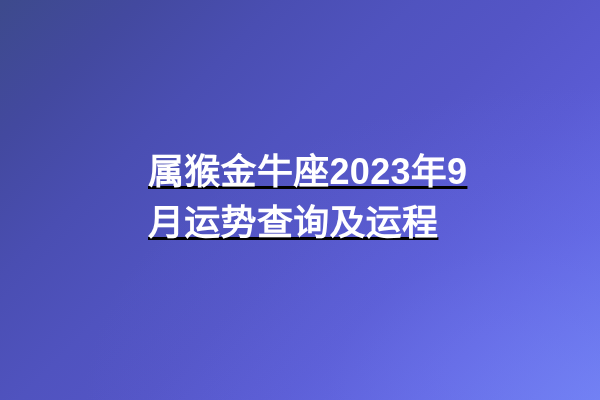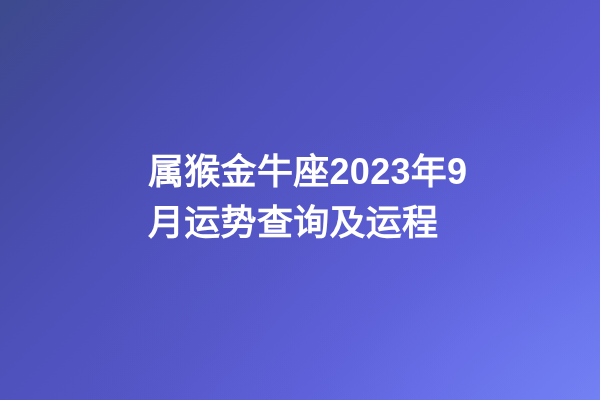--- a/index.html
+++ b/index.html
@@ -19,20 +19,21 @@
   .banner {
     position: relative;
     width: 600px;
     height: 400px;
     box-sizing: border-box;
     display: flex;
     align-items: center;
     justify-content: flex-start;
     overflow: hidden;
     background-color: #5153c2;
+    text-decoration: underline;
   }
 
   
   .banner-gradient {
     position: absolute;
     inset: 0;
     background-image: linear-gradient(
       135deg,
       #3d4a8c 0%,
       #43499f 14%,

